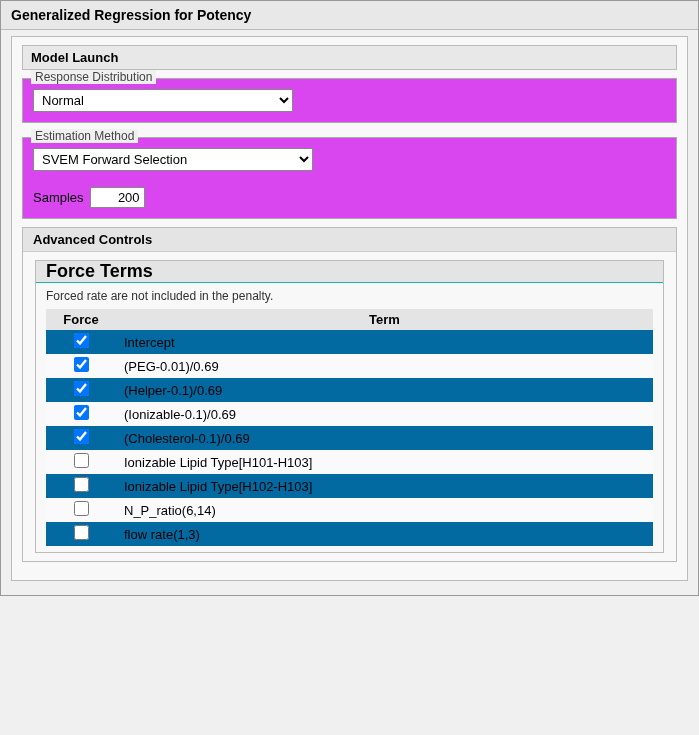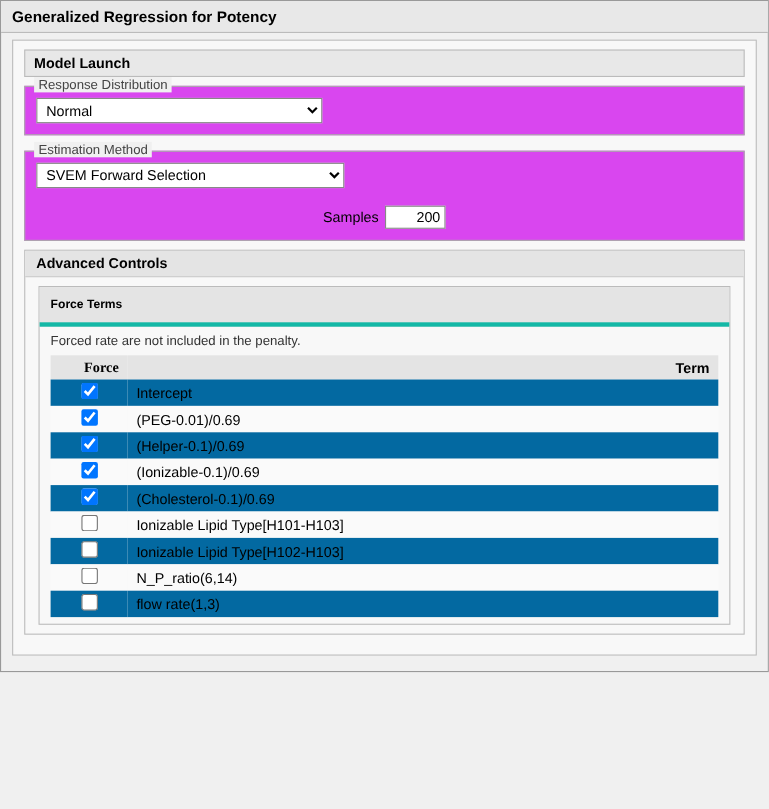--- a/index.html
+++ b/index.html
@@ -70,21 +70,20 @@
       background: white;
       cursor: pointer;
       min-width: 180px;
     }
 
     .samples-row {
       display: flex;
       align-items: center;
       gap: 6px;
       margin-top: 8px;
-      justify-content: center;
     }
 
     .samples-label {
       font-size: 13px;
     }
 
     .samples-input {
       font-size: 13px;
       border: 1px solid #888;
       padding: 2px 4px;
@@ -110,25 +109,25 @@
     .advanced-content {
       padding: 8px 12px;
     }
 
     .force-terms-box {
       border: 1px solid #bbb;
       background: #f8f8f8;
     }
 
     .force-terms-title {
-      font-size: 11px;
+      font-size: 18px;
       font-weight: bold;
       background: #e4e4e4;
-      border-bottom: 4px solid #14b8a6;
-      padding: 10px 10px;
+      border-bottom: 1px solid #14b8a6;
+      padding: 0 10px;
     }
 
     .force-terms-content {
       padding: 6px 10px;
     }
 
     .force-note {
       font-size: 12px;
       color: #333;
       margin-bottom: 6px;
@@ -137,30 +136,29 @@
     .force-table {
       width: 100%;
       border-collapse: collapse;
     }
 
     .force-table thead tr {
       background: #e4e4e4;
     }
 
     .force-table th {
-      text-align: right;
+      text-align: center;
       padding: 3px 8px;
       font-size: 13px;
       font-weight: bold;
     }
 
     .force-table th.force-col {
       width: 70px;
-      text-align: right;
-      font-family: Liberation Serif, serif;
+      text-align: center;
     }
 
     .force-table td {
       padding: 3px 8px;
       font-size: 13px;
       vertical-align: middle;
       background: #0369a1;
     }
 
     .force-table td.force-col {

